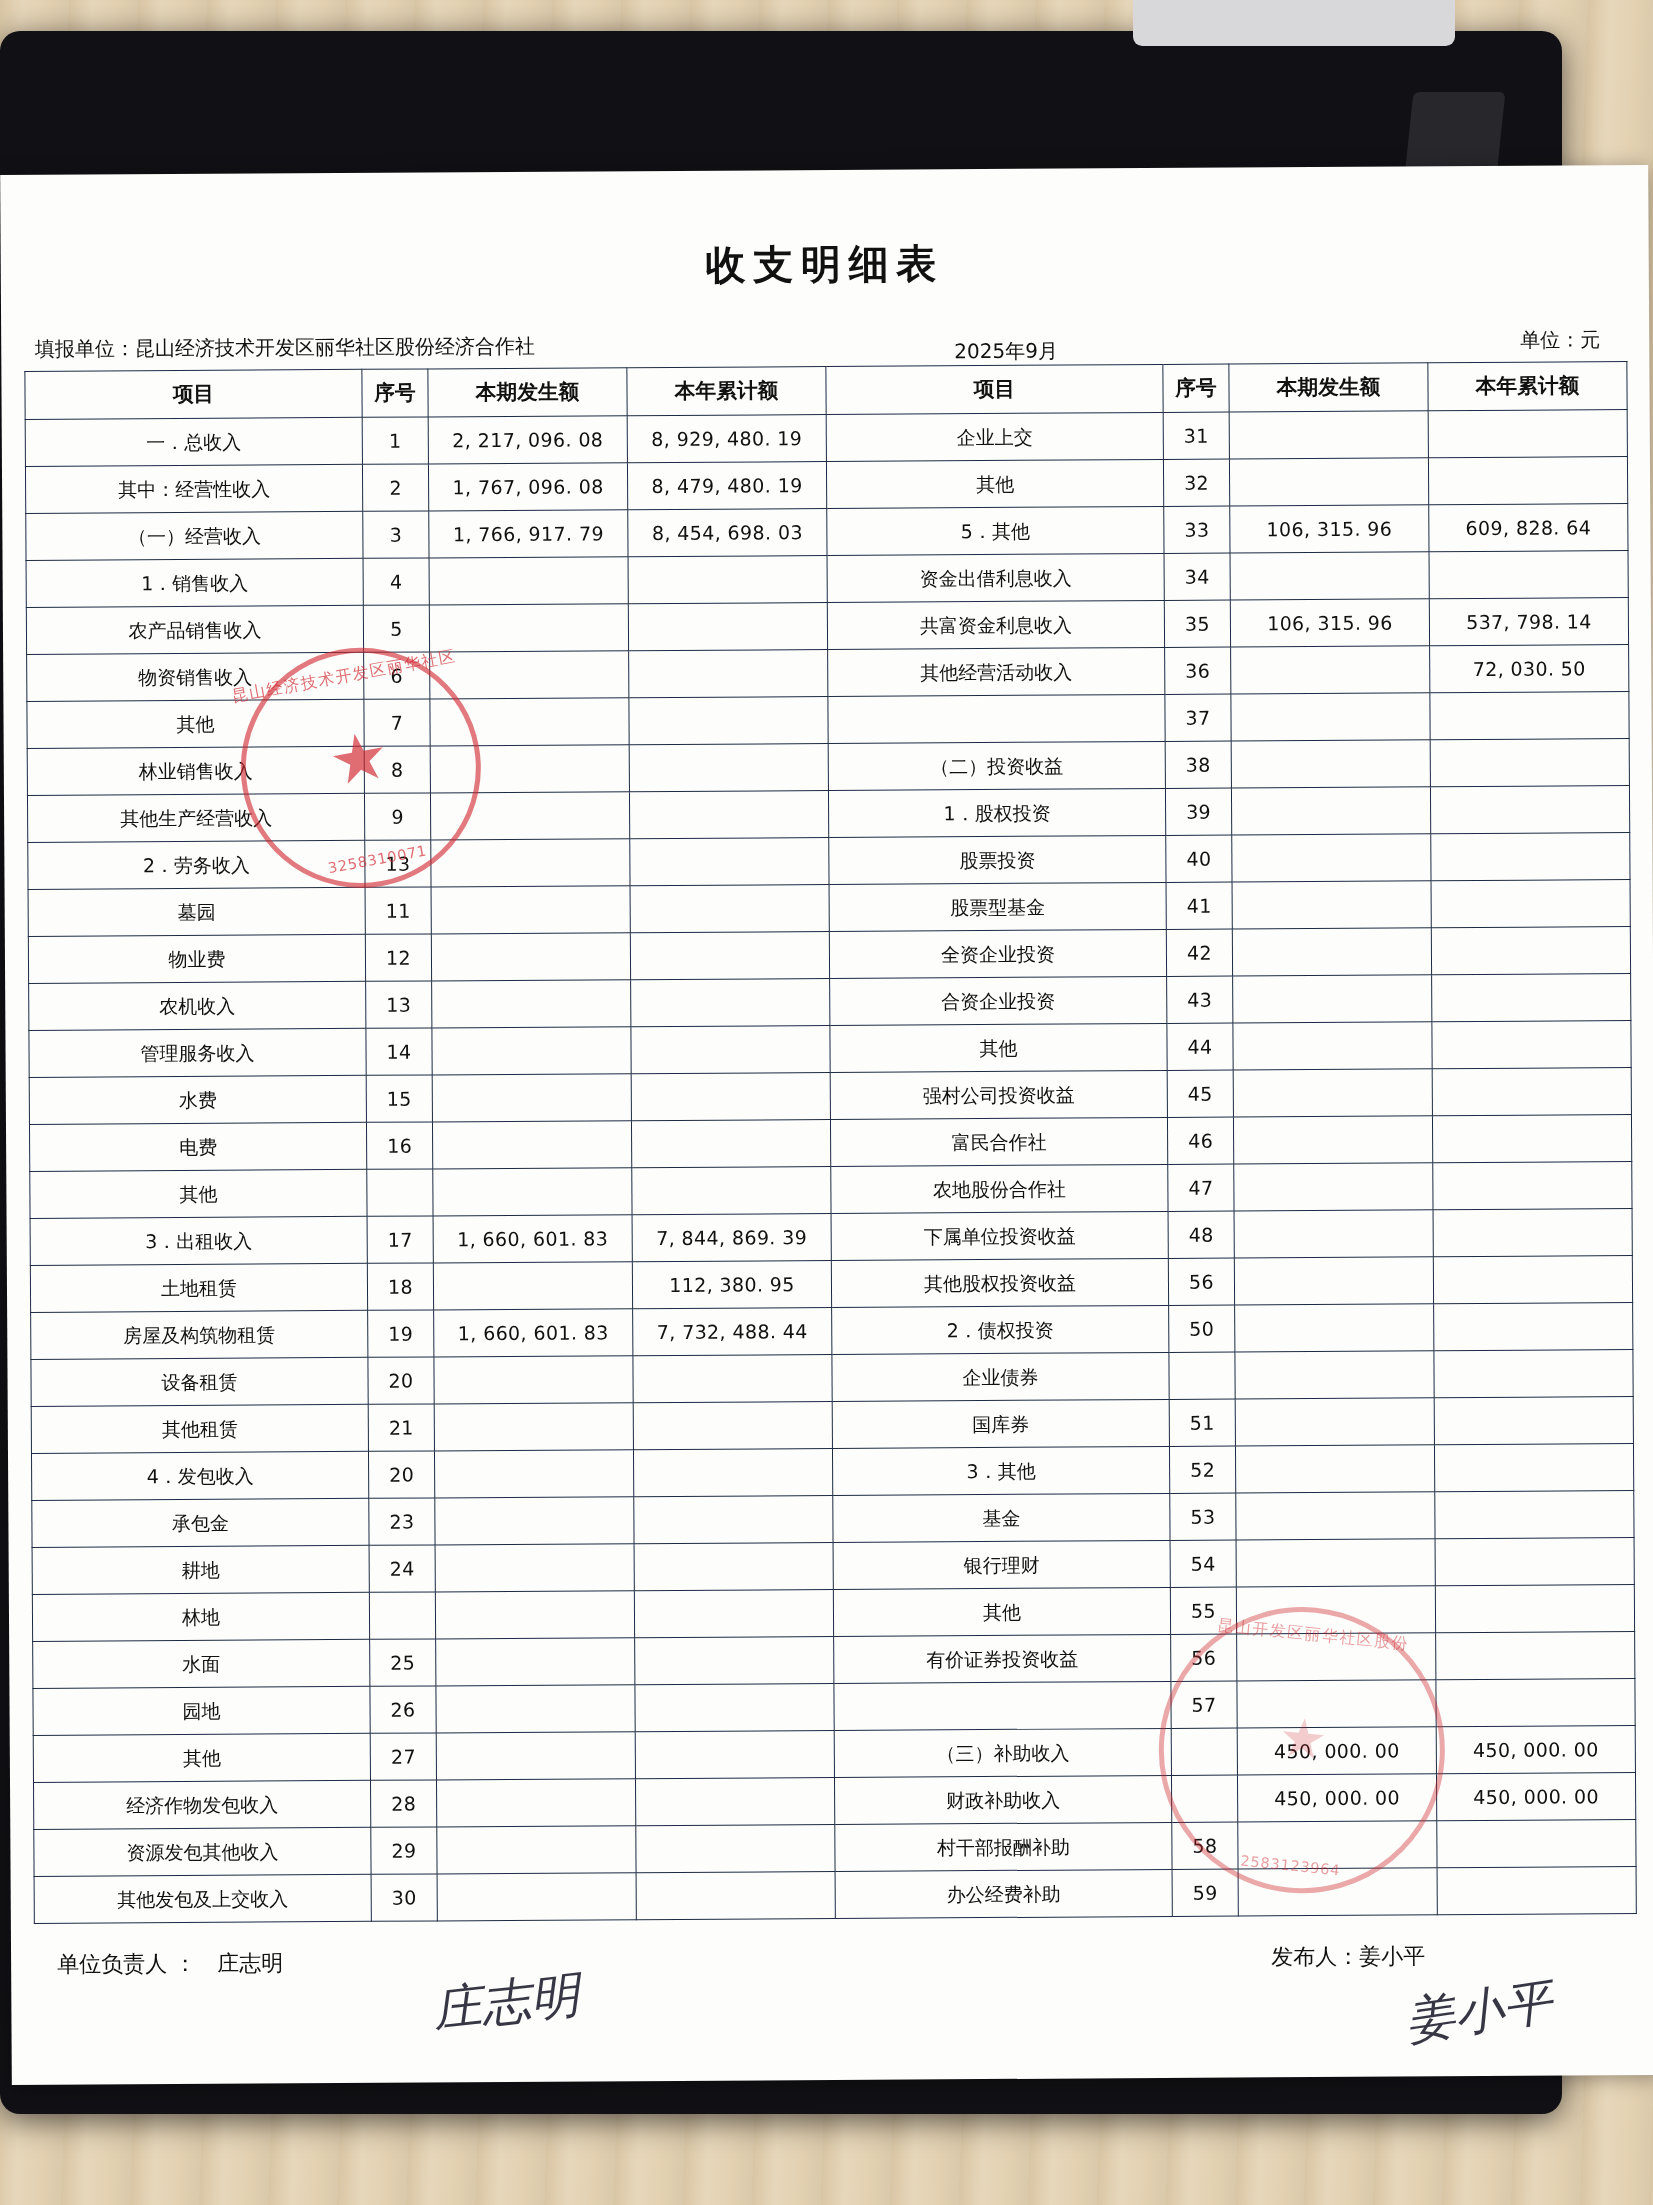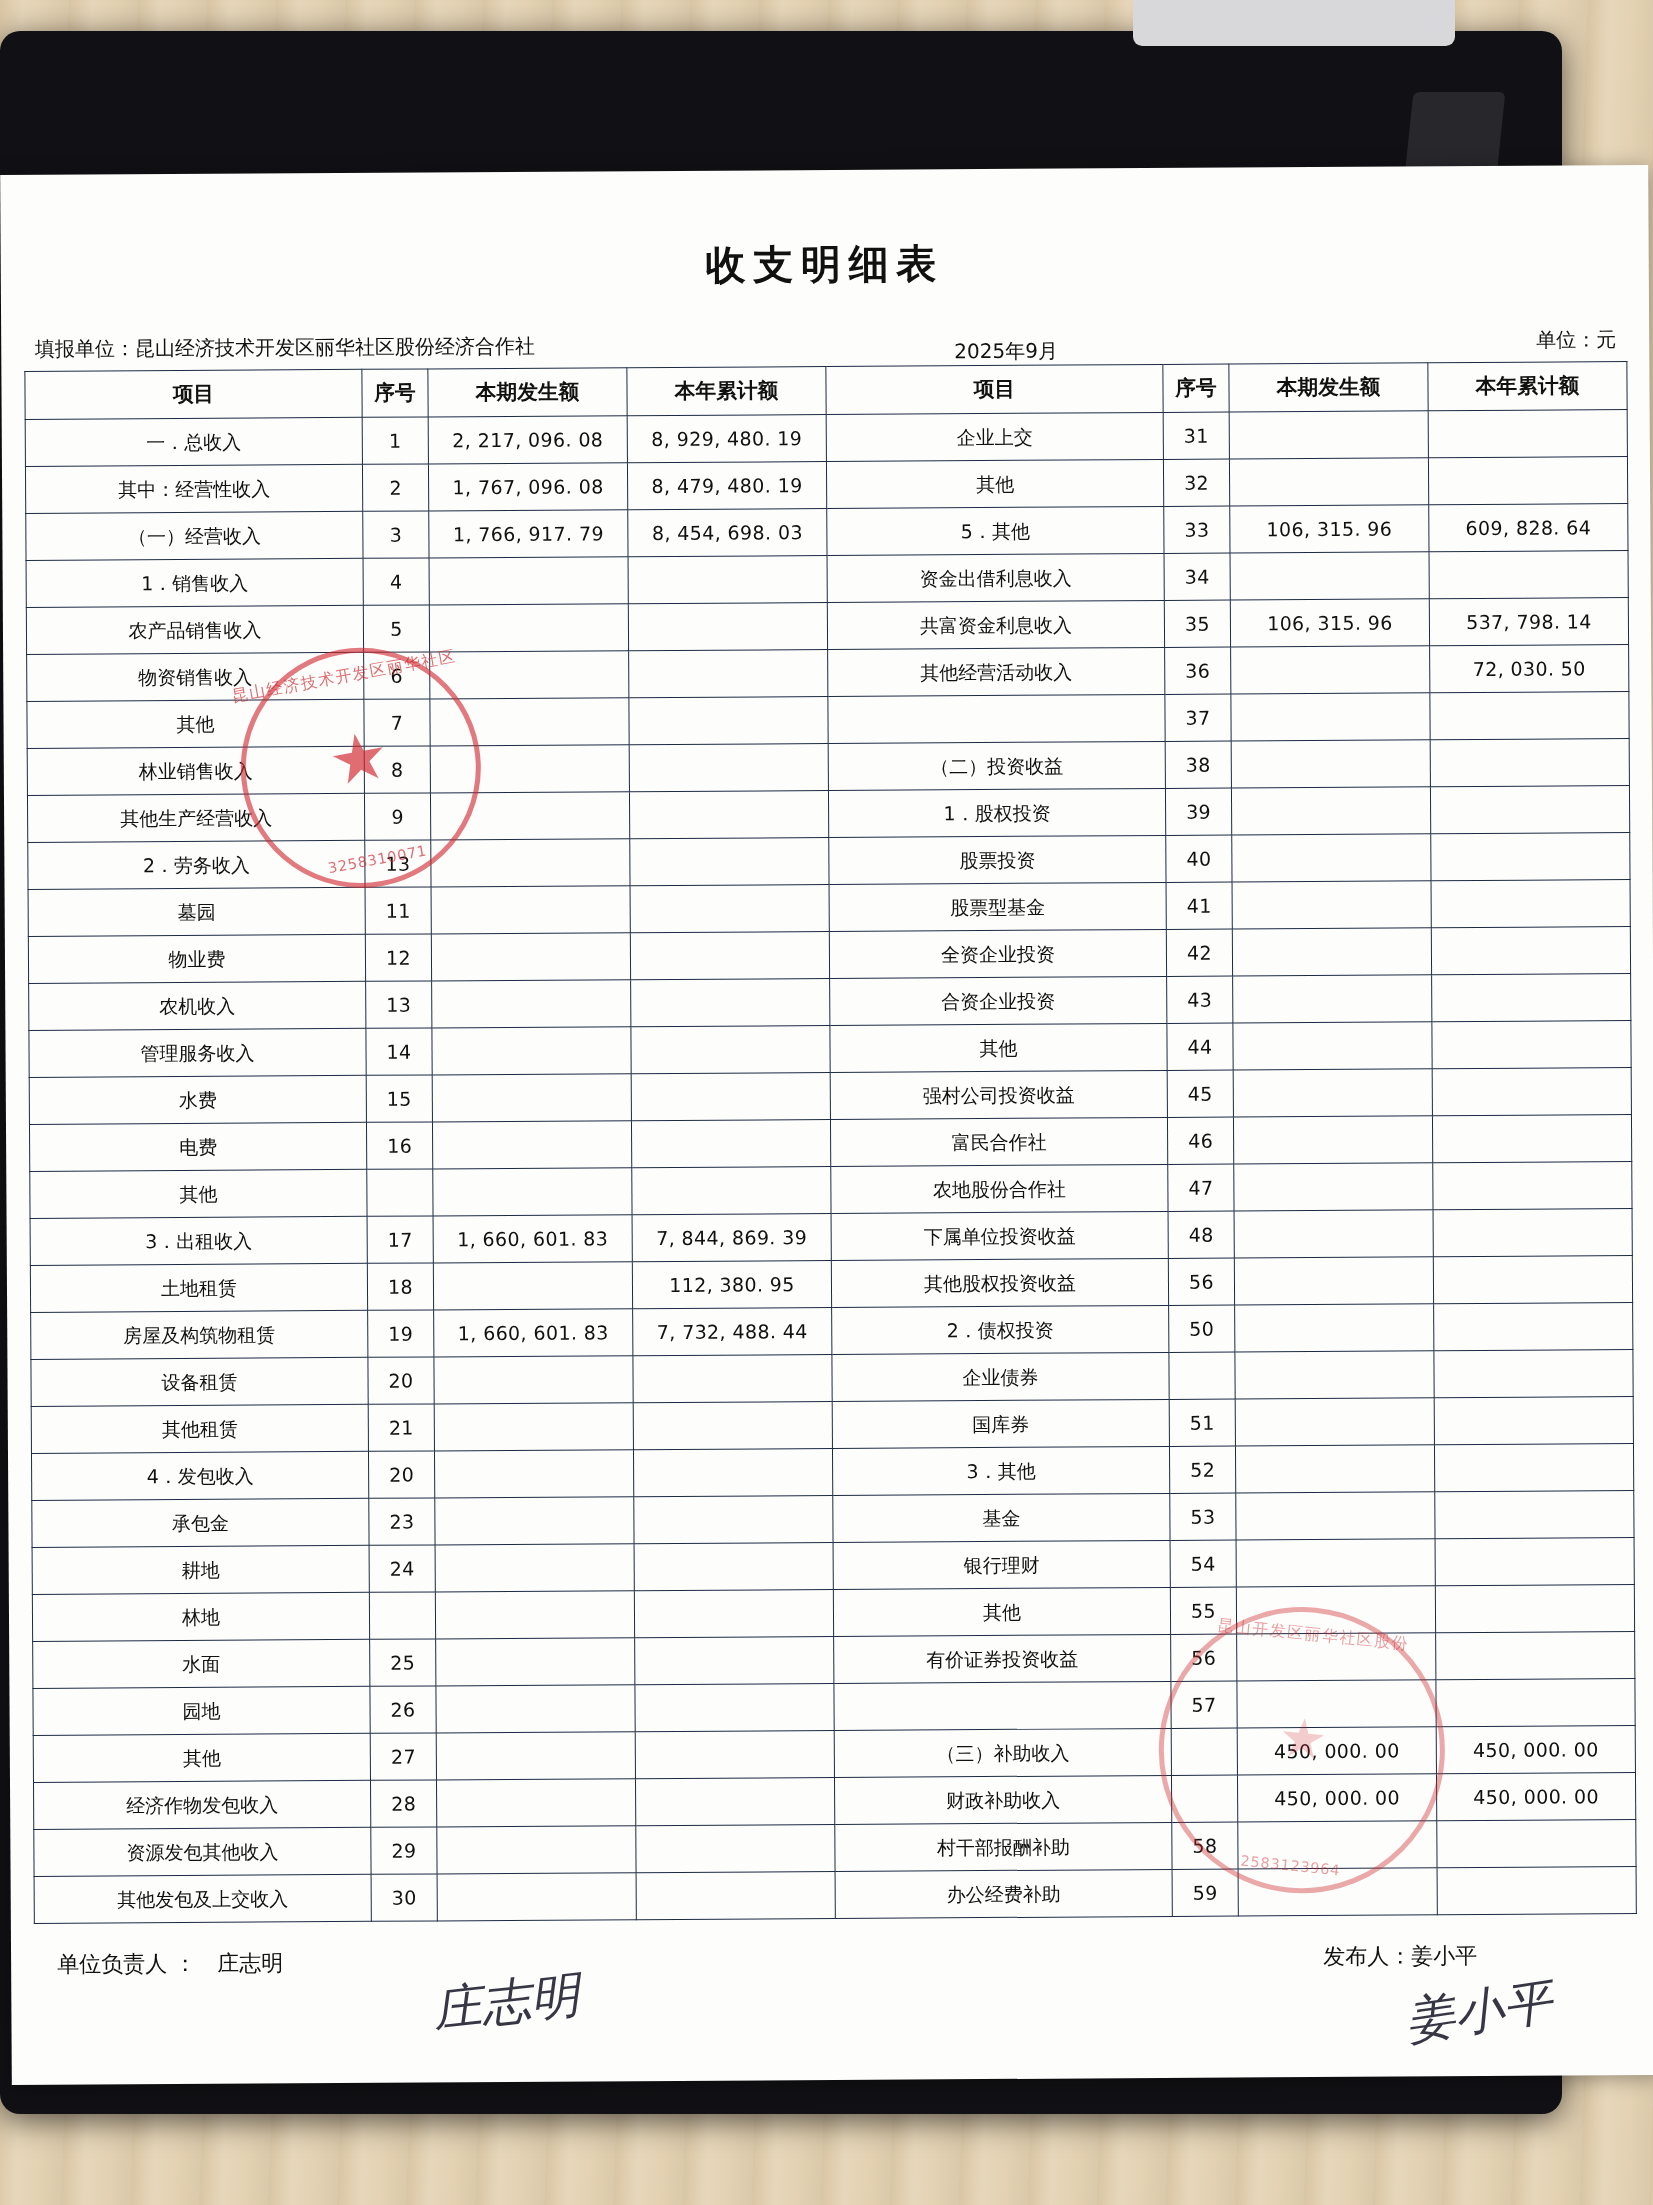--- a/index.html
+++ b/index.html
@@ -108,21 +108,21 @@
   .meta-row {
     position: relative;
     height: 40px;
     margin-top: 34px;
     font-size: 20px;
     color: #111;
     font-family: "DejaVu Sans", sans-serif;
   }
   .meta-left { position: absolute; left: 10.7px; top: 4.6px; }
   .meta-center { position: absolute; left: 930px; top: 13px; }
-  .meta-right { position: absolute; right: 10px; top: 4.6px; font-family: Liberation Serif, serif; }
+  .meta-right { position: absolute; right: 26px; top: 4.6px; font-family: Liberation Serif, serif; }
 
   table.main {
     border-collapse: collapse;
     width: 1602px;
     margin: 0 auto;
     table-layout: fixed;
     font-family: "DejaVu Sans", sans-serif;
     color: #111;
   }
   table.main td, table.main th {
@@ -156,21 +156,21 @@
 
   .footer {
     position: relative;
     height: 130px;
     margin-top: 20px;
     font-size: 22px;
     color: #111;
     font-family: "DejaVu Sans", sans-serif;
   }
   .f-left { position: absolute; left: 23px; top: 6.1px; }
-  .f-right { position: absolute; left: 1289px; top: 6.1px; text-align: center; }
+  .f-right { position: absolute; left: 1237px; top: 6.1px; text-align: center; }
 
   
   .sig {
     position: absolute;
     font-family: "DejaVu Serif", serif;
     font-size: 49px;
     font-style: italic;
     color: #1b1b2b;
     transform: rotate(-6deg);
     white-space: nowrap;

